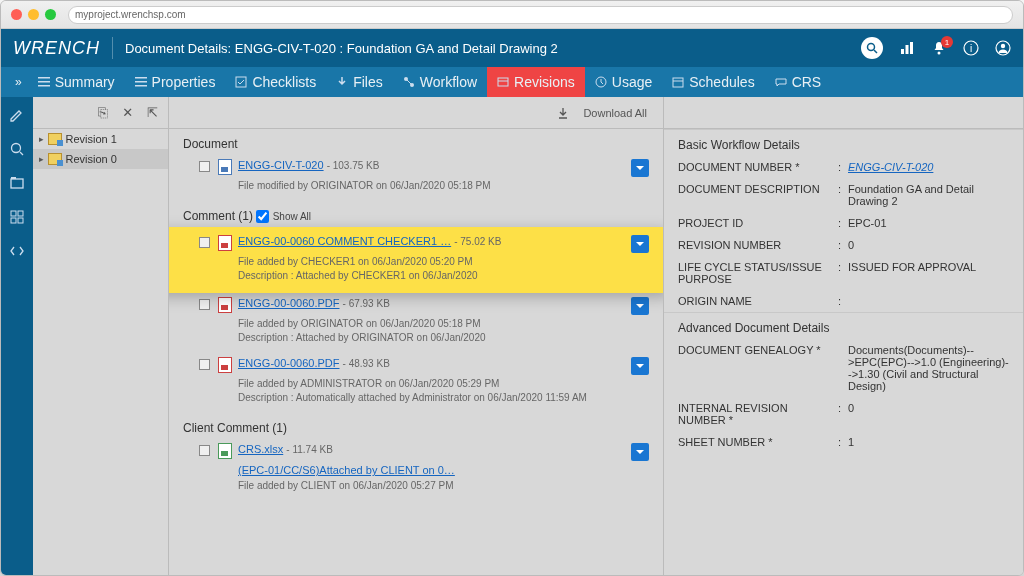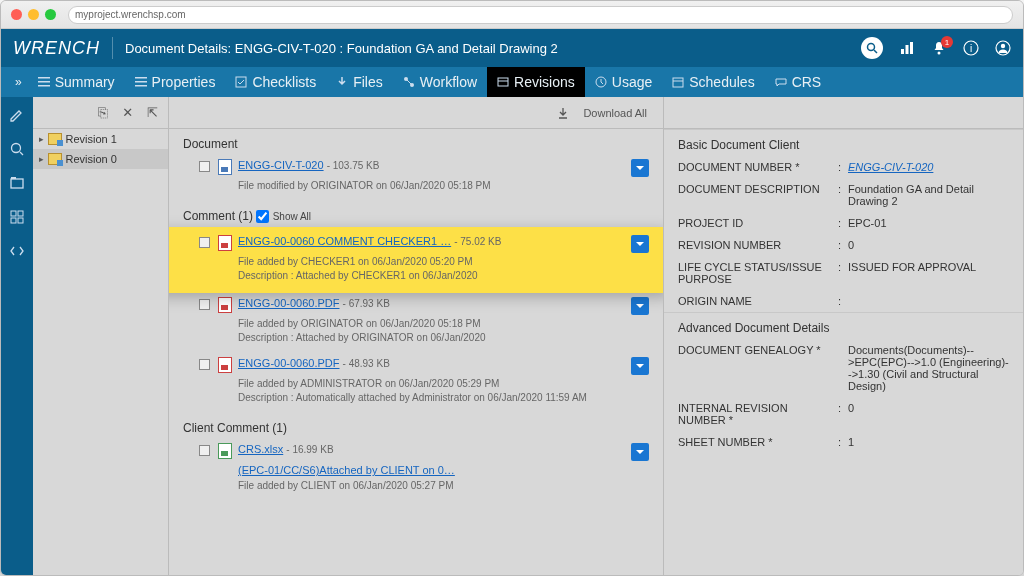--- a/index.html
+++ b/index.html
@@ -14,21 +14,21 @@
 .logo{font-size:18px;font-weight:normal;letter-spacing:1px;font-style:italic}
 .vdiv{width:1px;height:22px;background:rgba(255,255,255,.3);margin:0 12px}
 .title{font-size:13px}
 .hspace{flex:1}
 .hicons{display:flex;align-items:center;gap:16px}
 .hicons .ic{width:16px;height:16px;display:flex;align-items:center;justify-content:center;position:relative;cursor:pointer}
 .search-circ{width:22px;height:22px;border-radius:50%;background:#fff;display:flex;align-items:center;justify-content:center}
 .badge{position:absolute;top:-4px;right:-6px;background:#e53935;color:#fff;border-radius:50%;width:12px;height:12px;font-size:8px;display:flex;align-items:center;justify-content:center}
 .tabs{background:#1976a8;height:30px;display:flex;align-items:center;padding:0 8px;gap:0}
 .tab{display:flex;align-items:center;gap:5px;padding:0 10px;height:30px;color:#e8f0f5;font-size:14px;cursor:pointer}
-.tab.active{background:#000000}
+.tab.active{background:#ef4444}
 .tab .ti{width:12px;height:12px}
 .chev{color:#e8f0f5;font-size:12px;padding:0 6px;cursor:pointer}
 .body{display:flex;height:calc(100% - 96px);background:#d8d8d8}
 .rail{width:32px;background:#0a5d8a;display:flex;flex-direction:column;align-items:center;padding-top:10px;gap:18px}
 .rail .ri{width:16px;height:16px;color:#cde;cursor:pointer}
 .revlist{width:136px;background:#d8d8d8;border-right:1px solid #bbb}
 .revtools{height:32px;display:flex;align-items:center;justify-content:flex-end;gap:14px;padding:0 10px;border-bottom:1px solid #bbb}
 .revtools span{cursor:pointer;font-size:13px;color:#555}
 .revitem{display:flex;align-items:center;gap:4px;padding:4px 6px;cursor:pointer;font-size:11px}
 .revitem.sel{background:#c8c8c8}
@@ -294,30 +294,30 @@
         <div class="fmeta"><span>File added by ADMINISTRATOR on 06/Jan/2020 05:29 PM</span><br><span>Description : Automatically attached by Administrator on 06/Jan/2020 11:59 AM</span></div>
       </div>
       <span class="ddbtn"></span>
     </div>
 
     <div class="sect"><span>Client Comment (1)</span></div>
     <div class="row">
       <span class="cb"></span>
       <span class="ficon xls"></span>
       <div class="ftext">
-        <span class="fname">CRS.xlsx</span> <span class="fsize">- 16.99 KB</span>
+        <span class="fname">CRS.xlsx</span> <span class="fsize">- 11.74 KB</span>
         <div class="fmeta"><span class="fname" style="">(EPC-01/CC/S6)Attached by CLIENT on 0…</span><br><span>File added by CLIENT on 06/Jan/2020 05:27 PM</span></div>
       </div>
       <span class="ddbtn"></span>
     </div>
   </div>
 
   <div class="details">
     <div class="mtools" style="height:32px"></div>
-    <div class="dsect">Basic Document Client</div>
+    <div class="dsect">Basic Workflow Details</div>
     <div class="drow">
           <span class="dlab">DOCUMENT NUMBER *</span>
           <span class="dcol">:</span>
           <span class="dval"><a>ENGG-CIV-T-020</a></span>
         </div>
     <div class="drow">
           <span class="dlab">DOCUMENT DESCRIPTION</span>
           <span class="dcol">:</span>
           <span class="dval">Foundation GA and Detail Drawing 2</span>
         </div>

